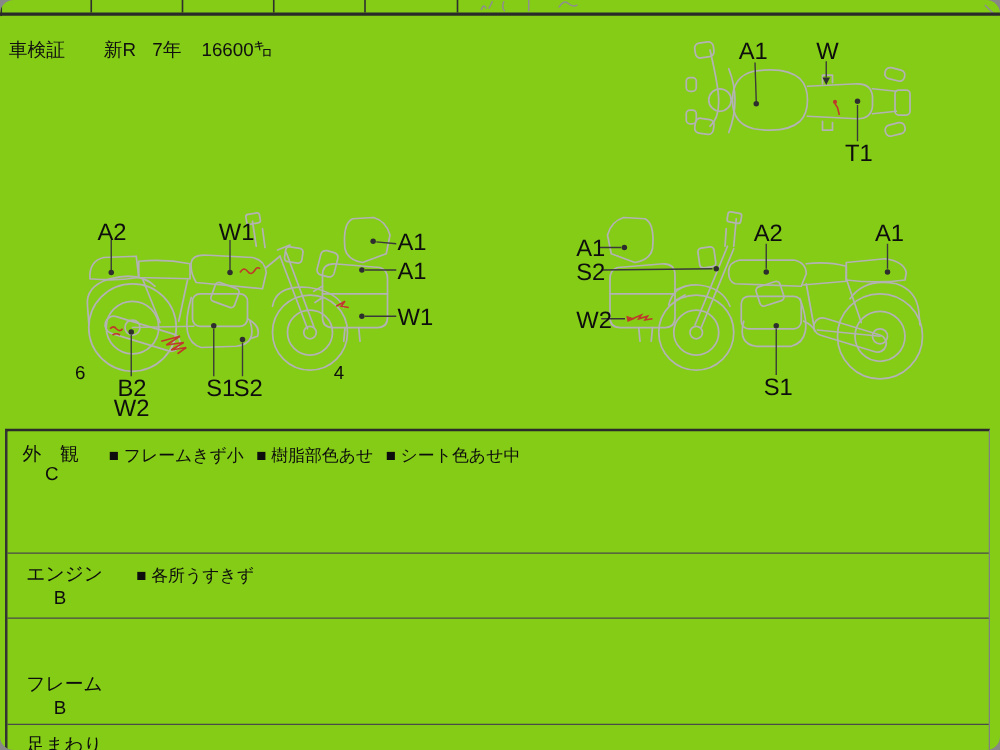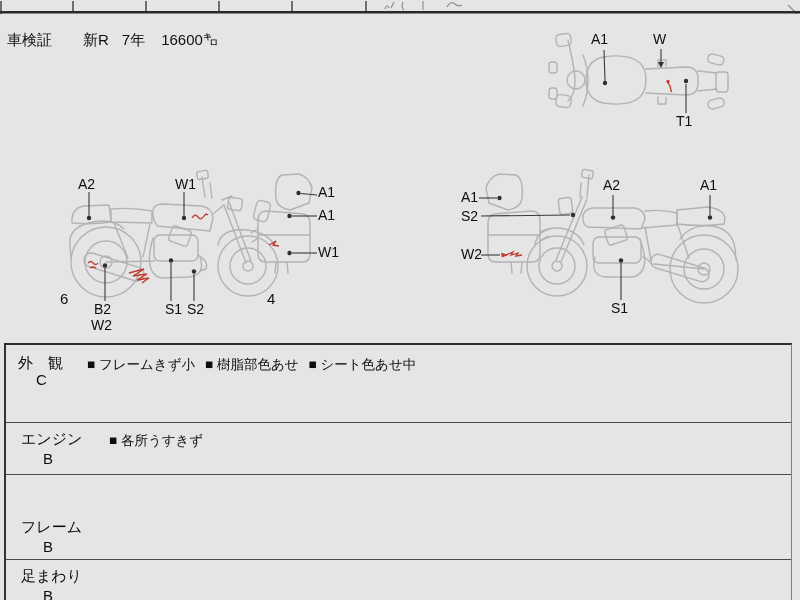--- a/index.html
+++ b/index.html
@@ -4,35 +4,35 @@
 <style>
   :root{
     --sketch:#b3b3b3;
     --mark:#c0392b;
     --leader:#3a3a3a;
     --ink:#161616;
   }
   html,body{margin:0;padding:0;}
   body{background:#888;font-family:"Liberation Sans","DejaVu Sans",sans-serif;}
   .sheet{
-    position:relative;width:800px;height:600px;background:#e5e5e5;
-    overflow:hidden;color:var(--ink);
+    position:relative;width:800px;height:600px;background:#84cc16;
+    overflow:hidden;color:var(--ink);border-radius:11px;
   }
   
   .top-strip{position:absolute;left:0;top:0;width:800px;height:13px;}
   
   .vehicle-info{position:absolute;left:7px;top:31px;font-size:15px;color:#101010;white-space:nowrap;}
   .vehicle-info .seg{display:inline-block;}
   .vehicle-info .seg.era{margin-left:31px;}
   .vehicle-info .seg.year{margin-left:13px;}
   .vehicle-info .seg.mileage{margin-left:16px;}
   
   .diagram{position:absolute;}
   .diagram svg{position:absolute;left:0;top:0;}
-  .zl{position:absolute;font-size:14px;color:#0e0e0e;white-space:nowrap;line-height:1;}
+  .zl{position:absolute;font-size:19px;color:#0e0e0e;white-space:nowrap;line-height:1;}
   .zl.num{font-size:15px;}
   .d-top{left:540px;top:25px;width:220px;height:115px;}
   .d-left{left:50px;top:165px;width:290px;height:180px;}
   .d-right{left:440px;top:165px;width:300px;height:180px;}
   
   .grade-table{
     position:absolute;left:4px;top:343px;width:788px;height:257px;
     border-top:2.6px solid #2b2b2b;border-left:2px solid #333;border-right:1px solid #808080;
     box-sizing:border-box;
   }
@@ -254,21 +254,21 @@
     </svg>
     <span class="zl" style="left:21px;top:25px;">A1</span>
     <span class="zl" style="left:21px;top:44px;">S2</span>
     <span class="zl" style="left:21px;top:82px;">W2</span>
     <span class="zl" style="left:163px;top:13px;">A2</span>
     <span class="zl" style="left:260px;top:13px;">A1</span>
     <span class="zl" style="left:171px;top:136px;">S1</span>
   </div>
 
   <div class="grade-table">
-    <div class="g-row first" style="height: 78px;">
+    <div class="g-row first" style="height: 98px;">
       <span class="g-label">外　観</span>
       <span class="g-grade">C</span>
       <span class="g-items">
           <span class="g-item">■ フレームきず小</span>
           <span class="g-item">■ 樹脂部色あせ</span>
           <span class="g-item">■ シート色あせ中</span>
         </span>
     </div>
 
     <div class="g-row" style="height: 52px;">

